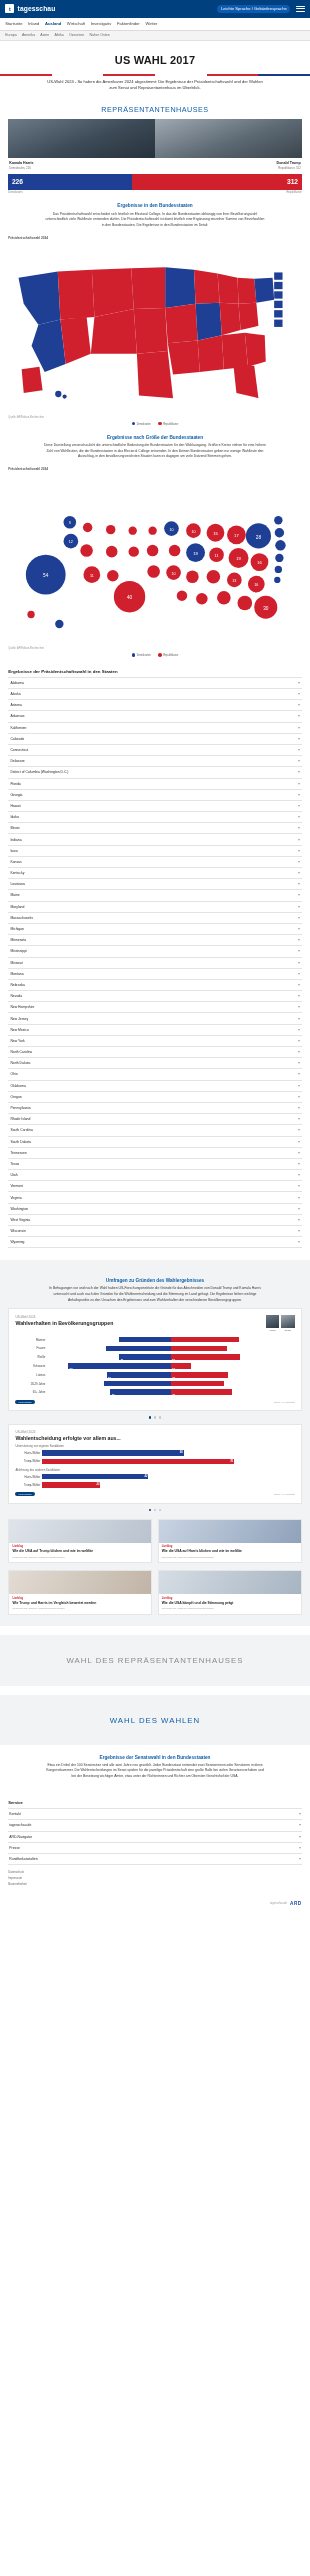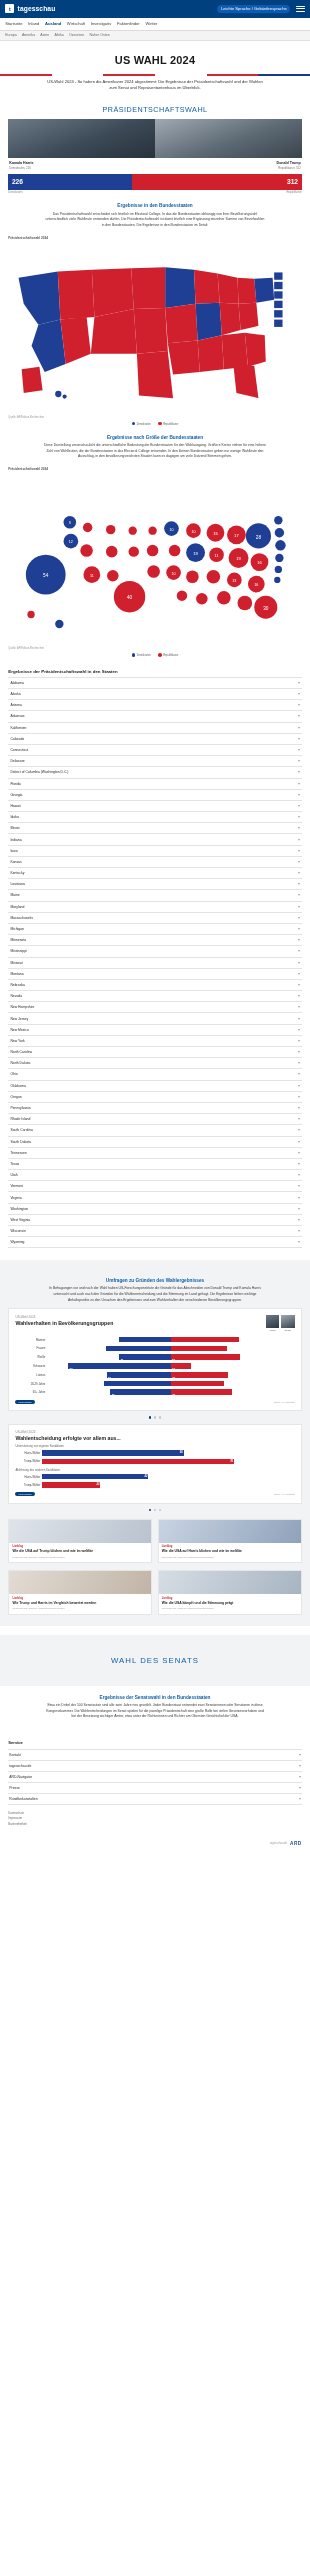--- a/index.html
+++ b/index.html
@@ -227,33 +227,33 @@
   </div>
   <div class="subnav">
     <span>Europa</span>
     <span>Amerika</span>
     <span>Asien</span>
     <span>Afrika</span>
     <span>Ozeanien</span>
     <span>Naher Osten</span>
   </div>
 
-  <div class="hero-title">US WAHL 2024</div>
+  <div class="hero-title">US WAHL 2017</div>
   <div class="flagbar">
     <i class="r"></i>
       <i class="w"></i>
       <i class="r"></i>
       <i class="w"></i>
       <i class="r"></i>
       <i class="b"></i>
   </div>
 
   <p class="lead">US-Wahl 2024 - So haben die Amerikaner 2024 abgestimmt: Die Ergebnisse der Präsidentschaftswahl und der Wahlen zum Senat und Repräsentantenhaus im Überblick.</p>
 
-  <div class="h2">PRÄSIDENTSCHAFTSWAHL</div>
+  <div class="h2">REPRÄSENTANTENHAUSES</div>
 
   <div class="cands">
     <div class="cand">
       <span class="cand-photo harris"></span>
       <div class="cand-meta">
         <div class="cand-name">Kamala Harris</div>
         <div class="cand-party">Demokraten, 226</div>
       </div>
     </div>
     <div class="cand right">
@@ -813,21 +813,22 @@
         <span class="teaser-img t4"></span>
         <div class="teaser-body">
           <div class="teaser-kicker">Liveblog</div>
           <div class="teaser-head">Wie die USA kämpft und die Stimmung prägt</div>
           <div class="teaser-meta">mit Trump und Harris im Vergleich bewertet werden</div>
         </div>
       </div>
     </div>
   </div>
 
-  <div class="bigband blue">WAHL DES SENATS</div>
+  <div class="bigband">WAHL DES REPRÄSENTANTENHAUSES</div>
+  <div class="bigband blue">WAHL DES WAHLEN</div>
 
   <div class="h3">Ergebnisse der Senatswahl in den Bundesstaaten</div>
   <p class="body-copy">Etwa ein Drittel der 100 Senatssitze sind alle zwei Jahre neu gewählt. Jeder Bundesstaat entsendet zwei Senatorinnen oder Senatoren in diese Kongresskammer. Die Wahlentscheidungen im Senat spielen für die jeweilige Präsidentschaft eine große Rolle bei vielen Gesetzesvorhaben und bei der Besetzung wichtiger Ämter, etwa unter der Richterinnen und Richter am Obersten Gerichtshof der USA.</p>
 
 
   <div class="footer">
     <div class="footer-title">Service</div>
     <div class="flist" id="footer-list">
         <div class="frow">
           <span>Kontakt</span>

